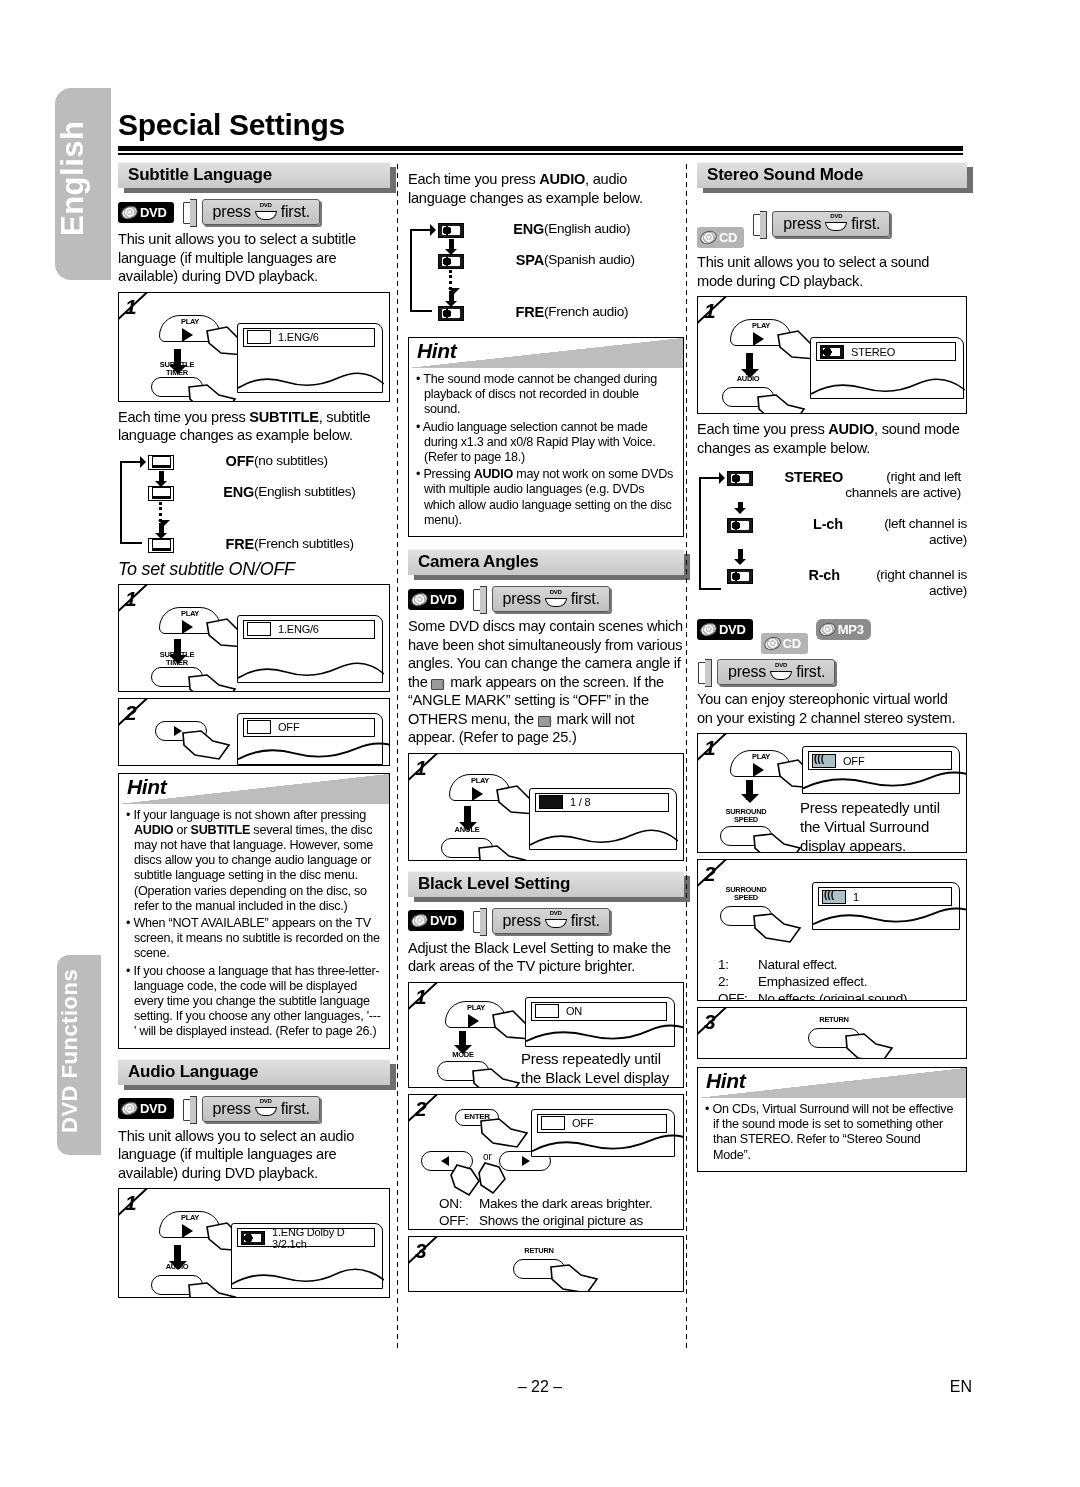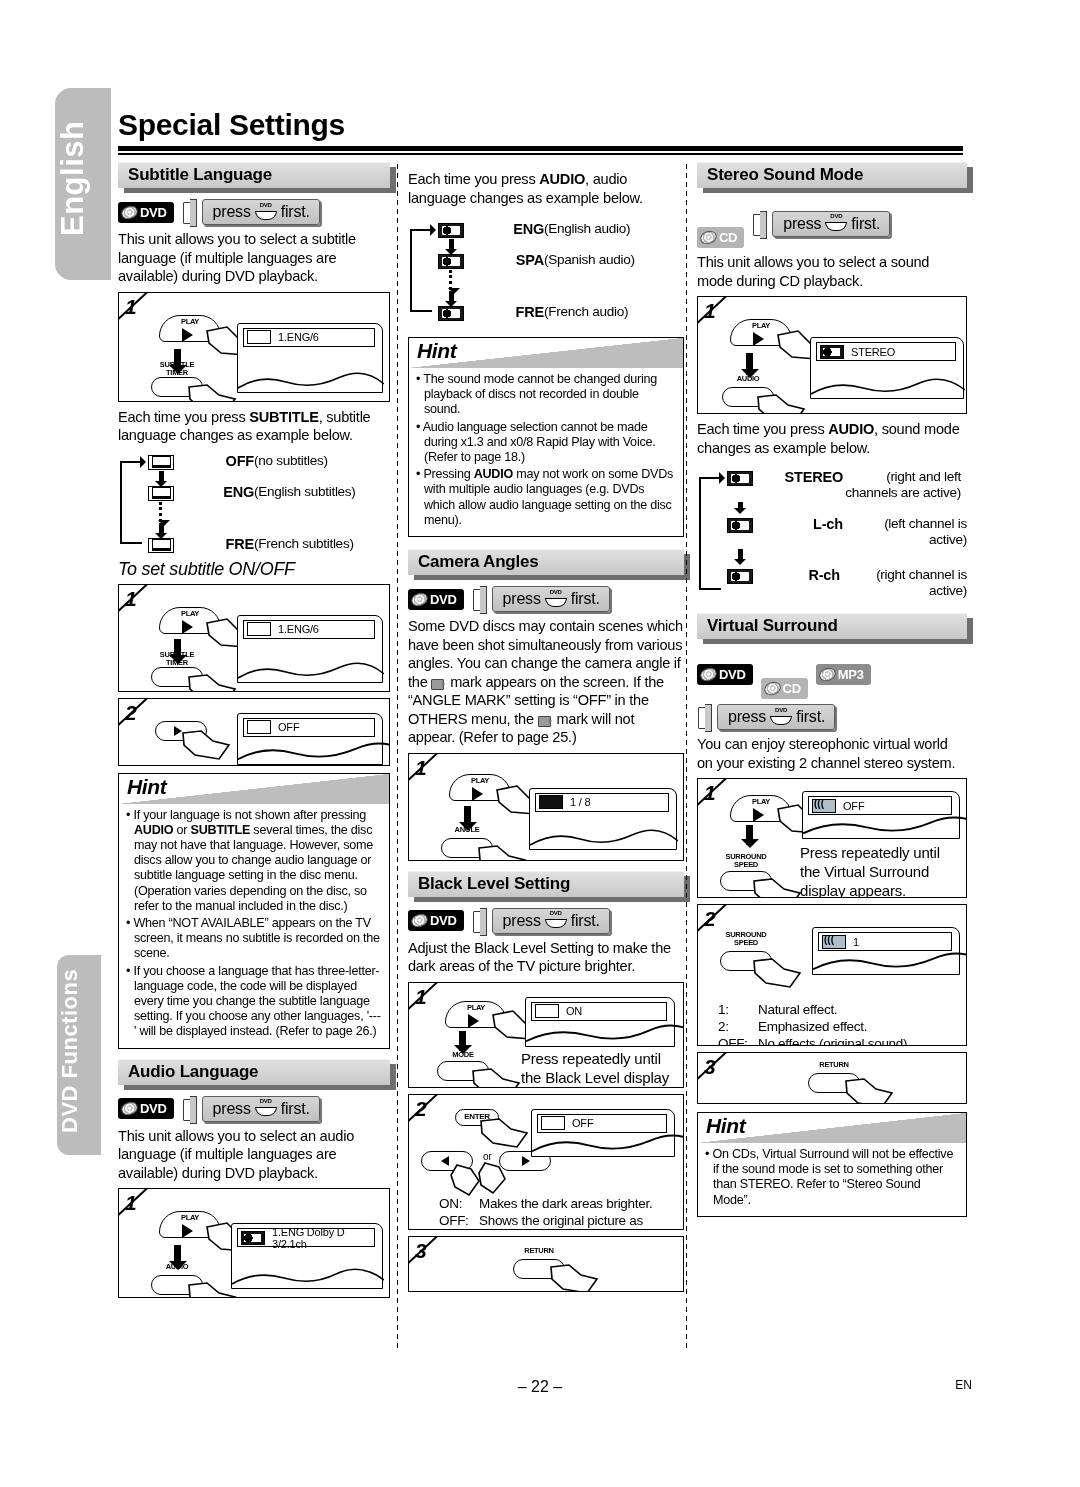--- a/index.html
+++ b/index.html
@@ -94,21 +94,21 @@
   .badge-row { display: flex; align-items: center; gap: 8px; margin: 4px 0 5px 0; }
   .disc {
     display: inline-flex; align-items: center;
     height: 21px; padding: 0 7px 0 3px;
     border-radius: 3px;
     font-size: 13px; font-weight: bold; color: #fff;
     letter-spacing: -.3px;
   }
   .disc.dvd { background: #000; }
   .disc.cd  { background: #b4b4b4; margin-top: 28px; }
-  .disc.mp3 { background: #8c8c8c; }
+  .disc.mp3 { background: #8c8c8c; border-radius: 6px; }
   .disc .oval {
     width: 17px; height: 13px; margin-right: 2px;
     border-radius: 50%;
     background: radial-gradient(circle at 52% 48%, #fff 0 14%, #c9c9c9 15% 30%, #f5f5f5 31% 46%, #b5b5b5 47% 62%, #ededed 63% 80%, #9a9a9a 81% 100%);
     border: 1px solid #555;
     transform: rotate(-20deg);
     flex: none;
   }
 
   
@@ -321,21 +321,21 @@
   .osd .squiggle {
     position: absolute; left: 0; right: 0; bottom: 0; height: 26px;
   }
 
   
   #page-num {
     position: absolute; left: 0; right: 0; top: 1378px;
     text-align: center; font-size: 16px;
   }
   #lang-code {
-    position: absolute; right: 108px; top: 1378px; font-size: 12px;
+    position: absolute; right: 108px; top: 1378px; font-size: 16px;
   }
 
   .camicon {
     display: inline-block; width: 15px; height: 12px; vertical-align: -2px;
     position: relative;
   }
   .camicon::before {
     content: ""; position: absolute; left: 0; top: 2px;
     width: 11px; height: 9px; background: #9a9a9a; border: 1px solid #444;
     border-radius: 1px;
@@ -866,25 +866,20 @@
     <div class="arrow-down">
         <span class="stem" style="height:12px"></span>
       </div>
     <div class="flow-row" style="margin-top:6px">
       <span class="flow-icon audio"></span>
       <span class="flow-label wide">R-ch</span>
       <span class="flow-desc">(right channel is active)</span>
     </div>
   </div>
 
-  <div class="sect" style="margin-top:14px">
-    <div class="shadow"></div>
-      <div class="bar"></div>
-    <div class="txt">Virtual Surround</div>
-  </div>
 
   <div class="badge-row">
     <span class="disc dvd">
       <span class="oval"></span>
         <span>DVD</span>
     </span>
     <span class="disc cd">
       <span class="oval"></span>
         <span>CD</span>
     </span>

